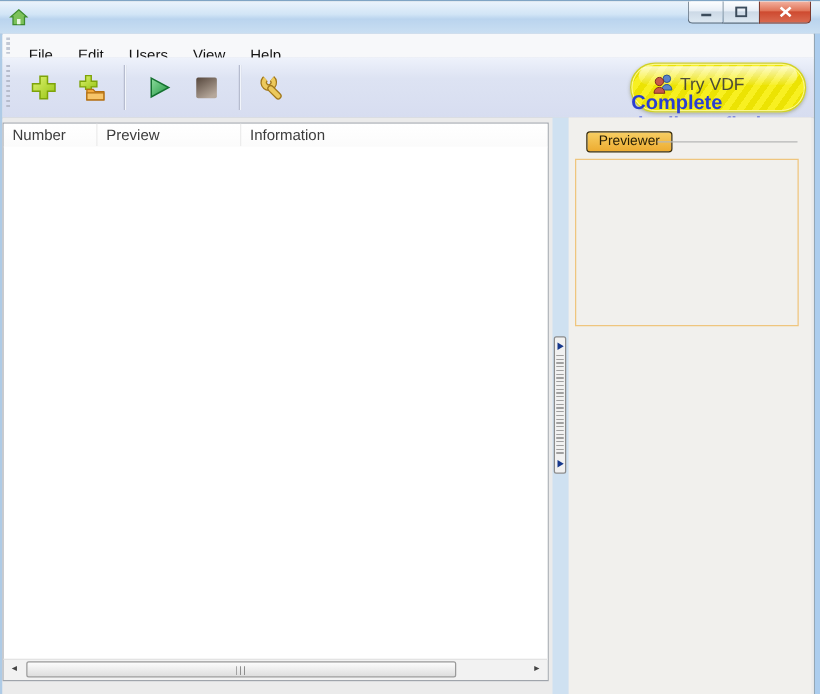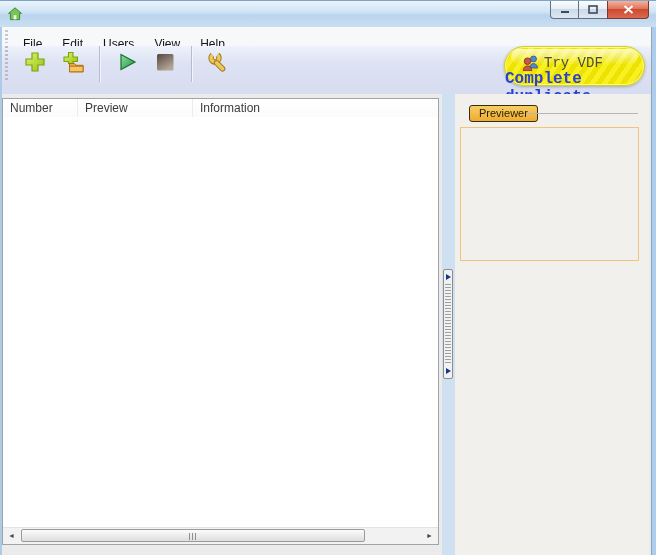--- a/index.html
+++ b/index.html
@@ -26,21 +26,21 @@
     background:linear-gradient(90deg,#93a6b5 0 1px,#accdee 1px);}
   
   .menubar{position:absolute;left:2px;top:26px;width:649px;height:19px;background:#f7f8fa;
     border-bottom:1px solid #dfe2ea;display:flex;align-items:center;}
   .menu-grip{width:3px;height:13px;margin:0 5px 0 3px;
     background:repeating-linear-gradient(180deg,#c2c8d4 0 2px,transparent 2px 4px);}
   .menu-item{padding:18px 10px 3px;font-size:12px;color:#141414;cursor:default;}
   
   .toolbar{position:absolute;left:2px;top:45px;width:649px;height:48px;
     background:linear-gradient(180deg,#eef2fb,#dde3f3 35%,#d7ddf0);
-    border-bottom:1px solid #b2b8c6;display:flex;font-family:Liberation Mono, monospace;}
+    border-bottom:1px solid #b2b8c6;display:flex;align-items:center;}
   .tool-grip{width:3px;height:36px;margin:0 8px 0 3px;
     background:repeating-linear-gradient(180deg,#b6bccc 0 2px,transparent 2px 4px);}
   .tool-btn{width:32px;height:32px;margin:0 3px;display:flex;align-items:center;justify-content:center;}
   .tool-sep{width:1px;height:36px;margin:0 7px;background:#b6bccf;border-right:1px solid #f2f5fb;}
   
   .tryvdf{position:relative;margin-left:auto;margin-right:6px;width:141px;height:40px;
     border:1px solid #cfd02a;border-radius:21px;box-sizing:border-box;
     background:repeating-linear-gradient(125deg,#f8f021 0 5px,#ece303 5px 10px);
     box-shadow:0 1px 3px rgba(80,80,0,.35), inset 0 0 0 1px #fbf88e;cursor:pointer;}
   .tryvdf::before{content:"";position:absolute;left:6px;right:6px;top:2px;height:15px;

